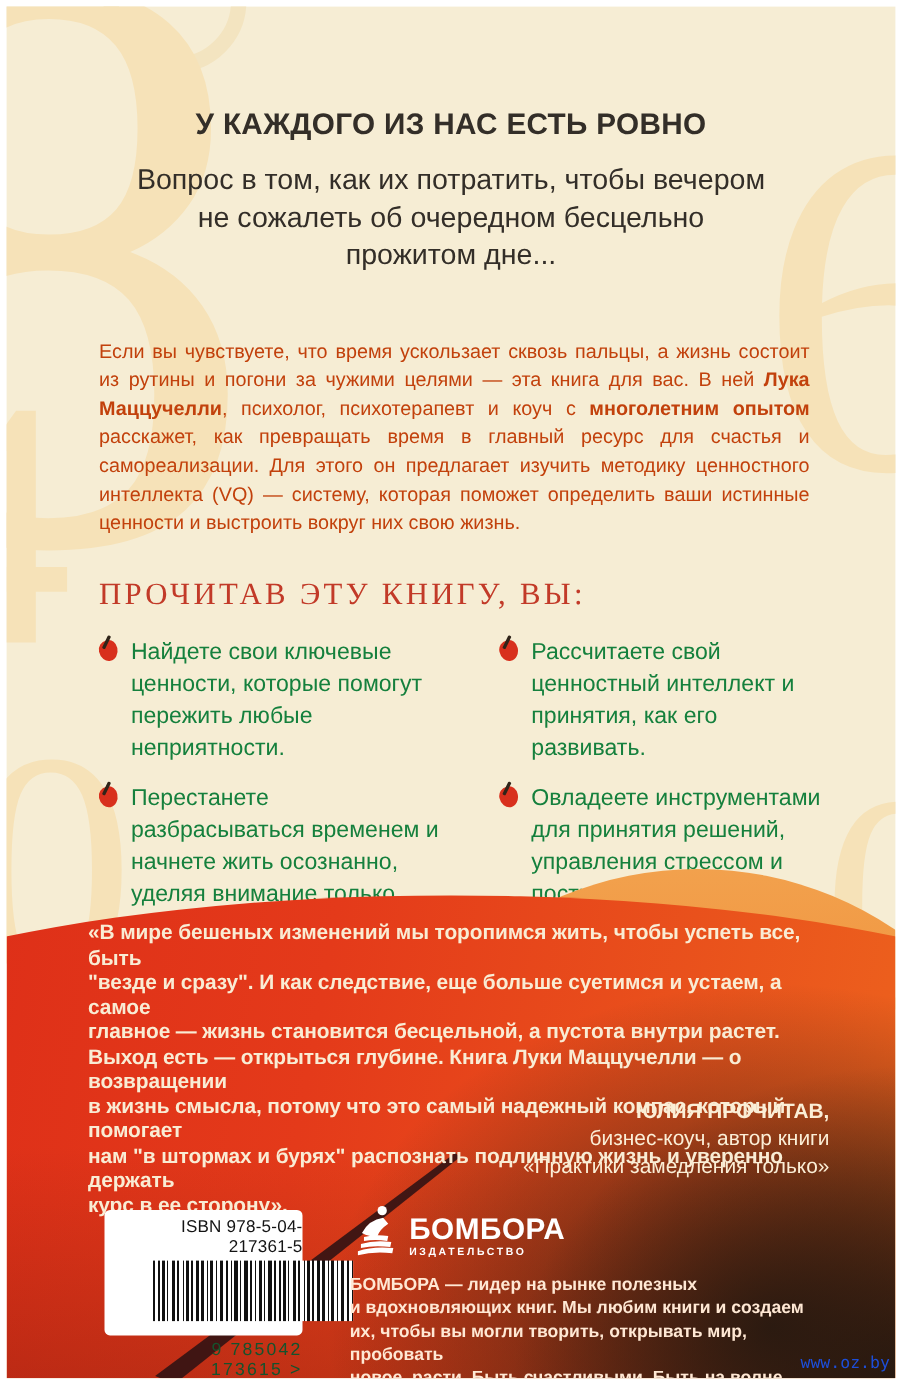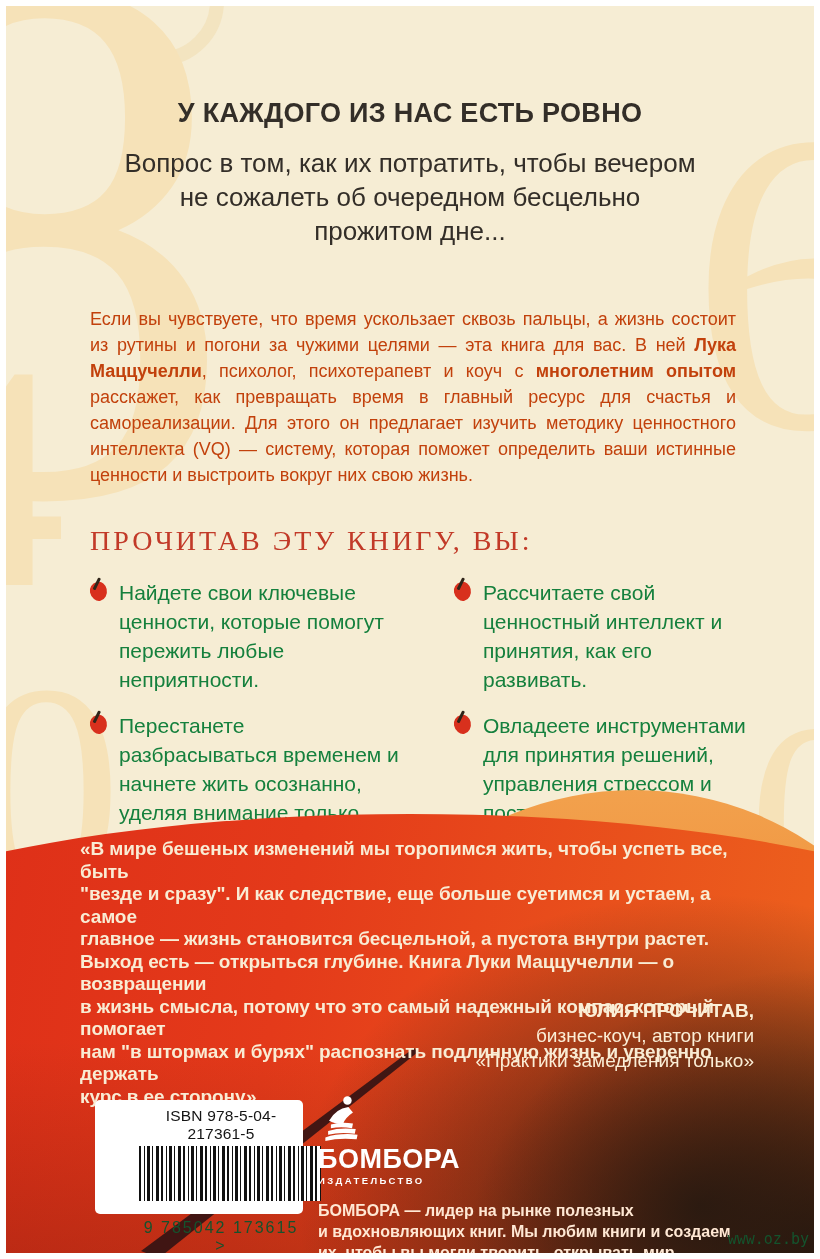--- a/index.html
+++ b/index.html
@@ -95,47 +95,47 @@
     position:absolute; left:74px; top:54px; width:682px;
     font-size:19px; line-height:22.5px; font-weight:700; color:#f9ecd4;
     white-space:pre-line; letter-spacing:-0.1px;
   }
   .quote-author-block { position:absolute; right:60px; top:214px; text-align:right; color:#fbeed6; }
   .quote-author { font-size:19px; font-weight:700; line-height:25px; }
   .quote-author-role, .quote-author-book { font-size:19px; line-height:25px; font-weight:400; }
 
   
   .isbn-box {
-    position:absolute; left:89px; top:316px; width:208px; height:114px;
-    background:#ffffff; border-radius:5px; text-align:center; padding-top:7px;padding-left:44px;
+    position:absolute; left:89px; top:316px; width:180px; height:114px;
+    background:#ffffff; border-radius:5px; text-align:right; padding-top:7px;padding-left:44px;
   }
   .isbn-label { font-size:15.5px; color:#141414; letter-spacing:0.2px; }
   .barcode {
     width:182px; height:55px; margin:3px auto 0;
     background:repeating-linear-gradient(90deg,
       #111 0 2px, #fff 2px 5px, #111 5px 6px, #fff 6px 8px,
       #111 8px 11px, #fff 11px 13px, #111 13px 14px, #fff 14px 17px,
       #111 17px 20px, #fff 20px 22px);
   }
   .isbn-digits { font-size:16px; color:#14532d; letter-spacing:2px; margin-top:18px; }
 
   
   .publisher { position:absolute; left:312px; top:310px; width:448px; color:#fff; }
-  .publisher-logo-row { display:flex; align-items:flex-start;flex-direction:column; }
+  .publisher-logo-row { display:flex; align-items:flex-end; }
   .publisher-logo-icon { flex:0 0 auto; margin-right:8px; }
   .publisher-name { font-size:27px; font-weight:700; letter-spacing:0.5px; line-height:30px; }
   .publisher-type { font-size:9.5px; font-weight:700; letter-spacing:2.4px; margin-top:1px; }
   .publisher-desc {
     margin-top:14px; font-size:16px; line-height:21px; font-weight:700;
     color:#ffe8d4; white-space:pre-line;
   }
 
   .watermark {
     position:absolute; right:5px; bottom:5px;
-    font-family:"DejaVu Sans Mono", monospace; font-size:15px; color:#14532d;
+    font-family:"DejaVu Sans Mono", monospace; font-size:15px; color:#1d4ed8;
   }
 </style>
 </head>
 <body>
 
 <div class="page">
   <div class="cover">
 
     <div class="ring-top"></div>
     <div class="numeral numeral-8">8</div>

